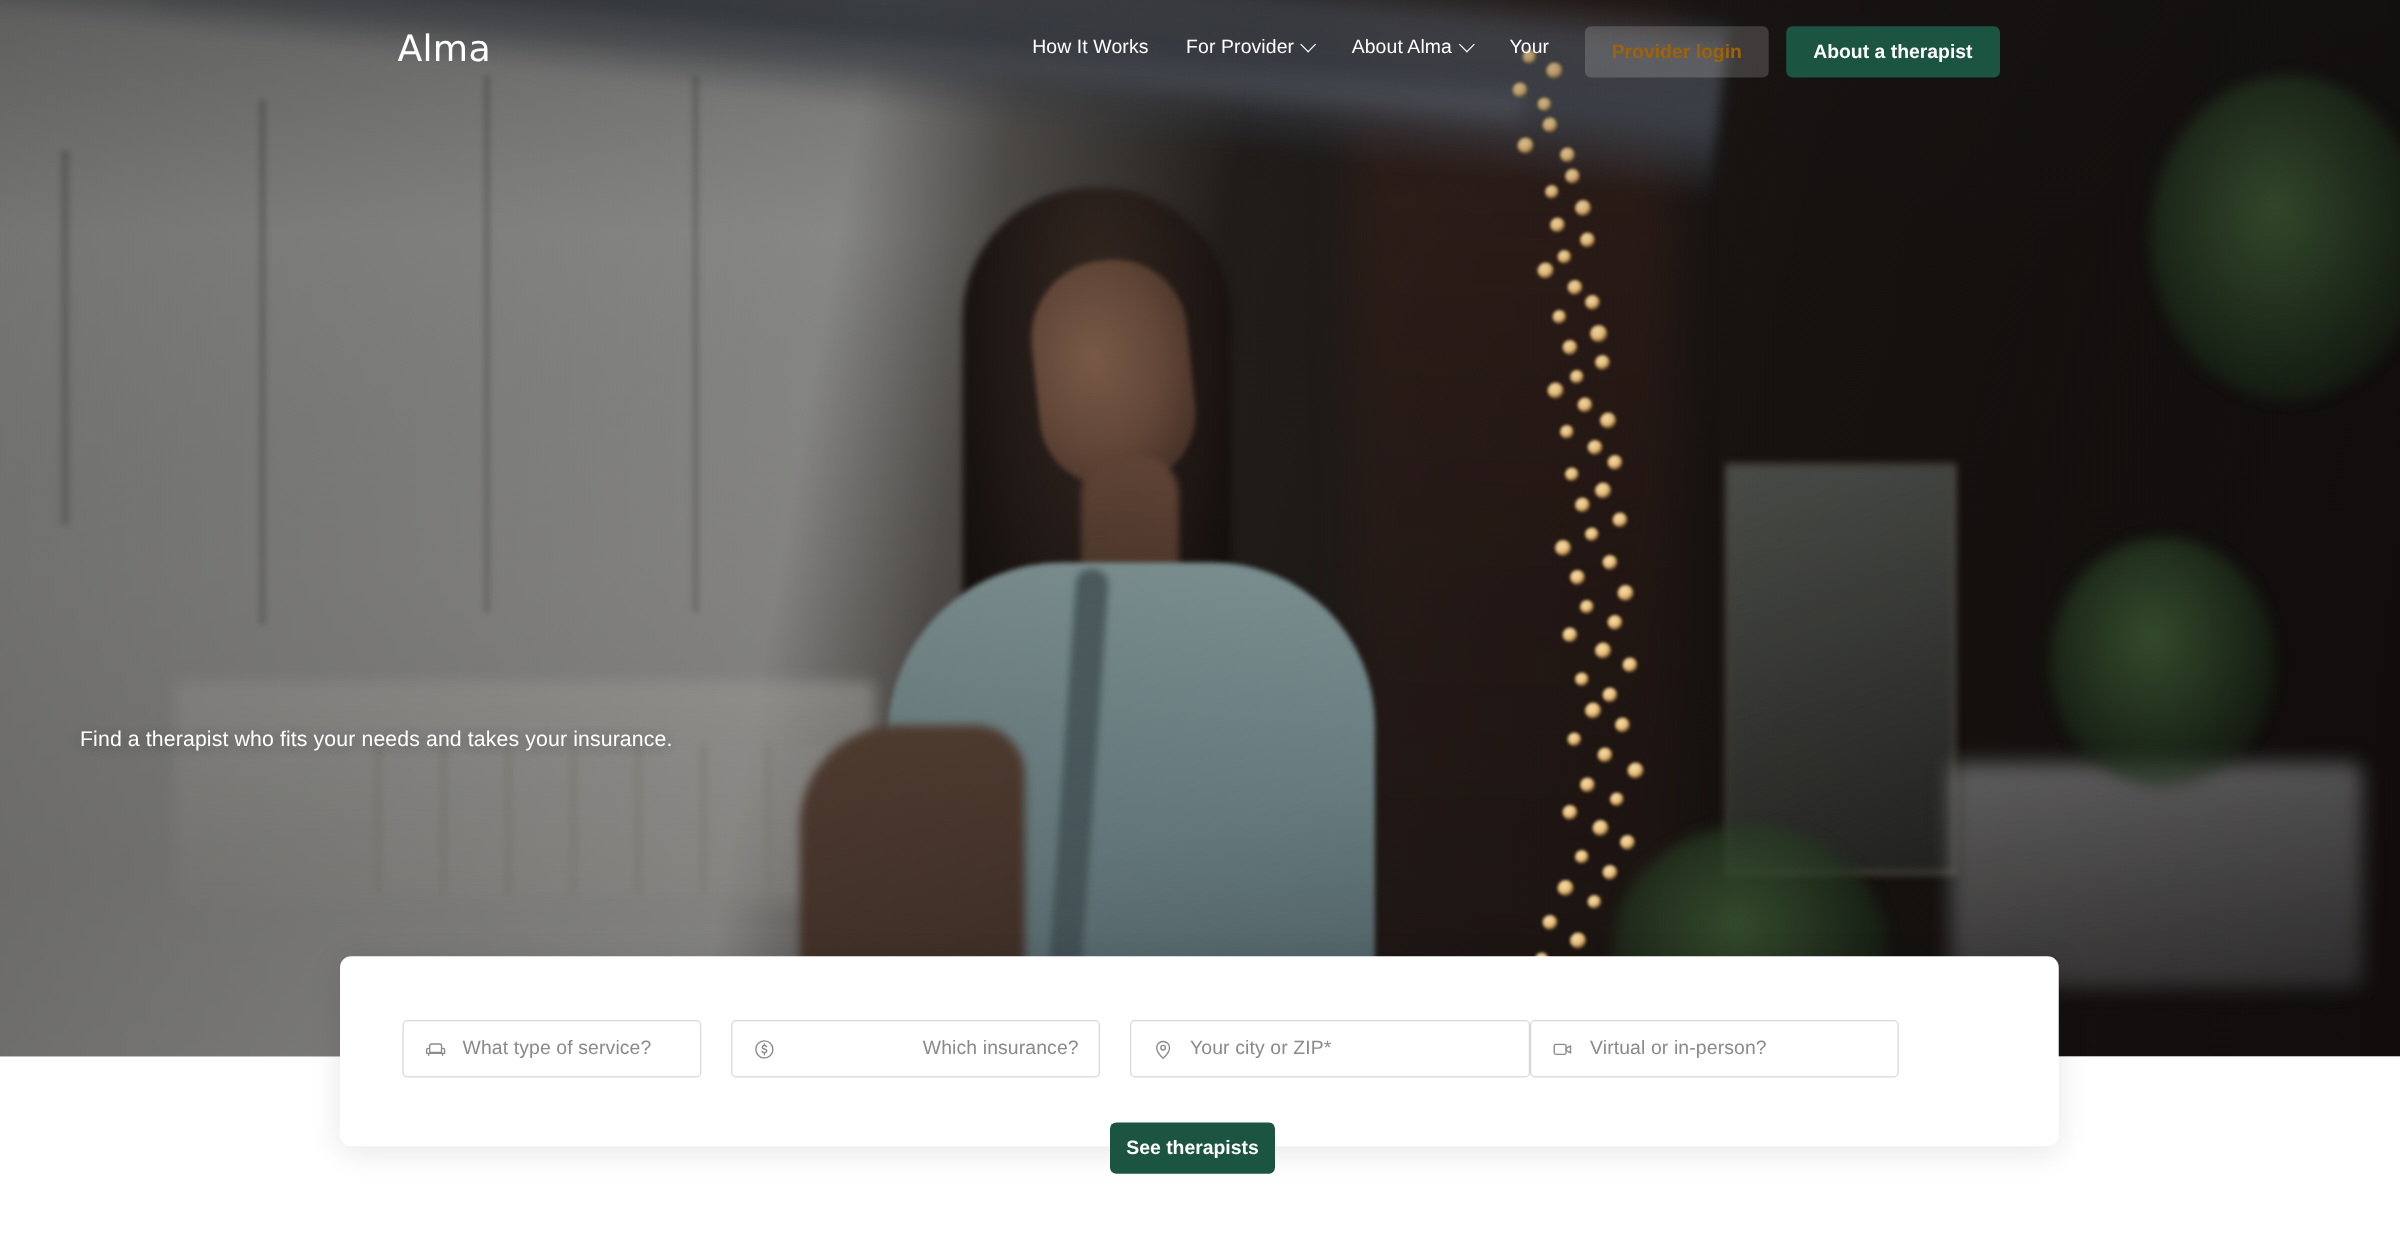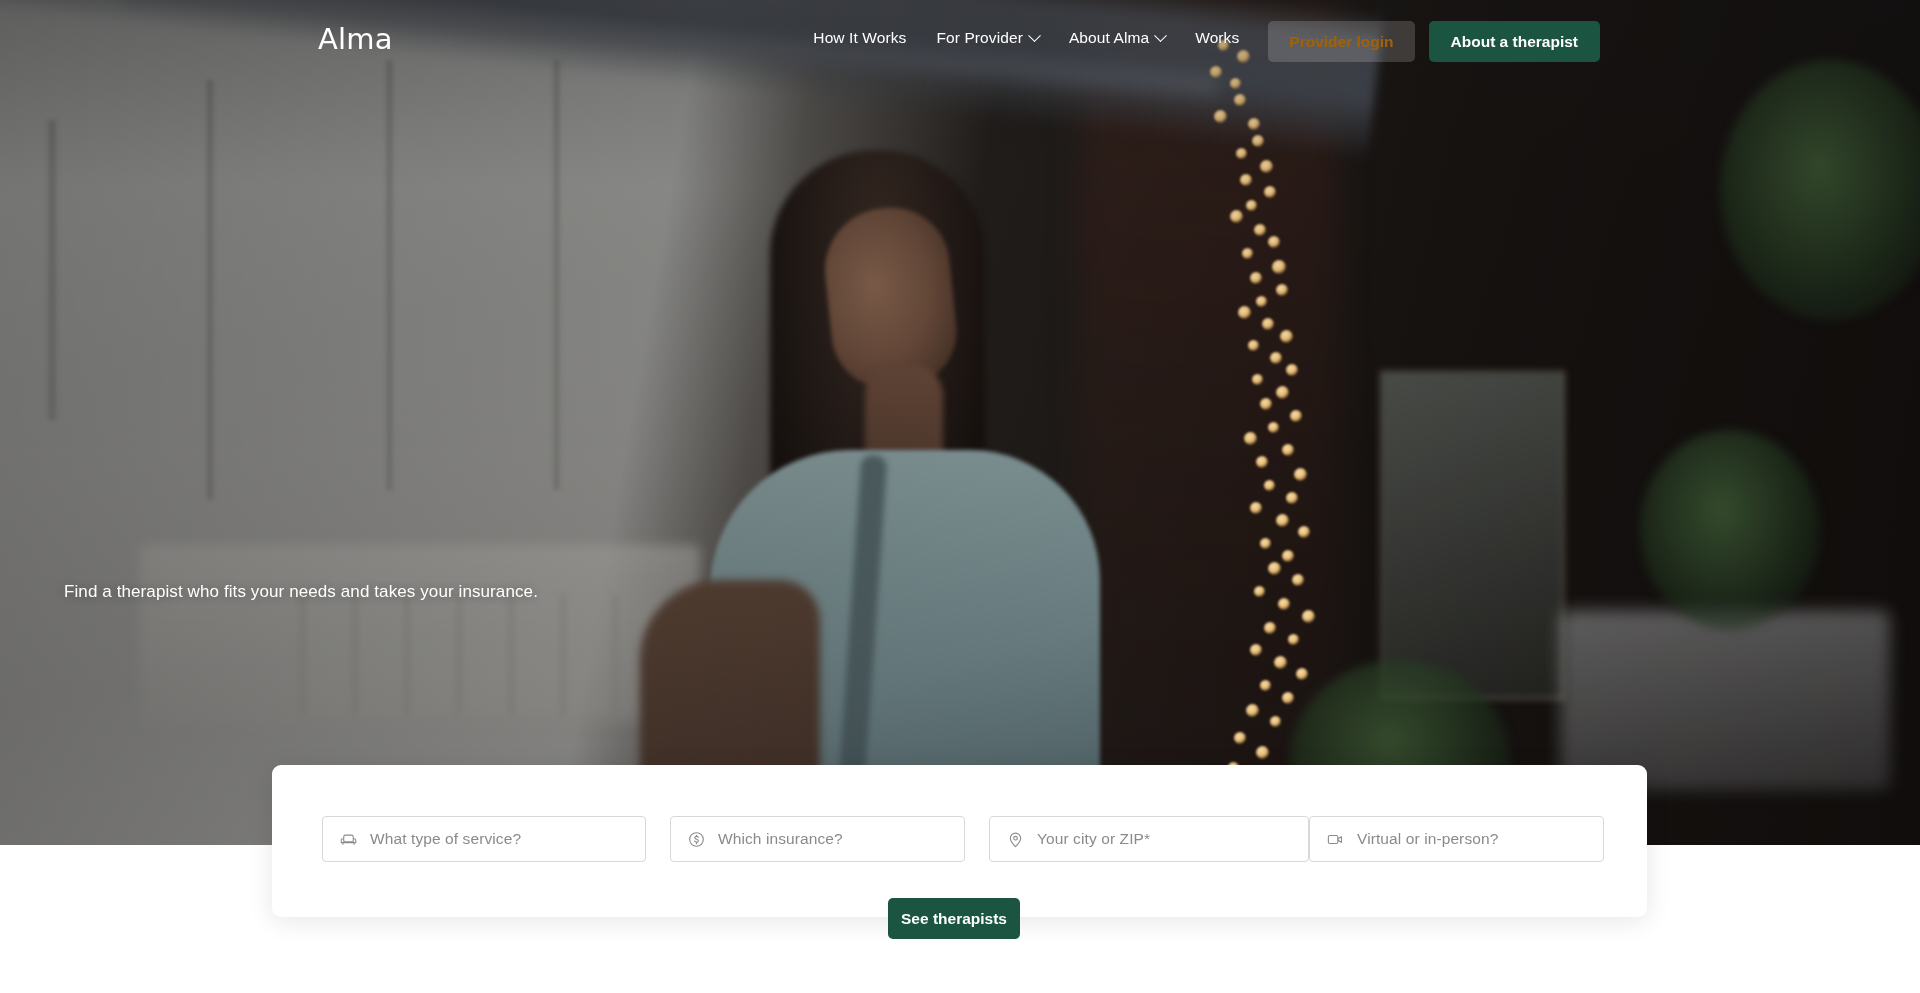--- a/index.html
+++ b/index.html
@@ -327,22 +327,22 @@
     height: 46px;
     display: flex;
     align-items: center;
     gap: 12px;
     padding: 0 16px;
     border: 1px solid #d8d8d8;
     border-radius: 4px;
     background: #fff;
     cursor: text;
   }
-  .field.w1 { width: 324px; }
-  .field.w2 { width: 295px; margin-left: 24px; }
+  .field.w1 { width: 239px; }
+  .field.w2 { width: 295px; margin-left: 24px; justify-content: space-between; }
   .field.w3 { width: 320px; margin-left: 24px; }
   .field.w4 { width: 295px; margin-left: 0px; border-left: 1px solid #d8d8d8; }
   .field-ph {
     color: #8a8a8a;
     font-size: 15.5px;
     letter-spacing: 0.1px;
     white-space: nowrap;
   }
   .ficon { width: 19px; height: 19px; flex: 0 0 19px; color: #8c8c8c; }
   .ficon svg { display: block; }
@@ -476,21 +476,21 @@
         <span>For Provider</span>
         <span class="chev"></span>
       </div>
 
       <div class="nav-link">
         <span>About Alma</span>
         <span class="chev"></span>
       </div>
 
       <div class="nav-link">
-        <span>Works</span>
+        <span>Your</span>
       </div>
 
       <div class="btn-ghost">Provider login</div>
       <div class="btn-green" id="findBtn" style="background: rgb(27, 84, 64);">About a therapist</div>
     </div>
   </div>
 
   <div class="hero-text">
     <div class="hero-sub">Find a therapist who fits your needs and takes your insurance.</div>
   </div>

